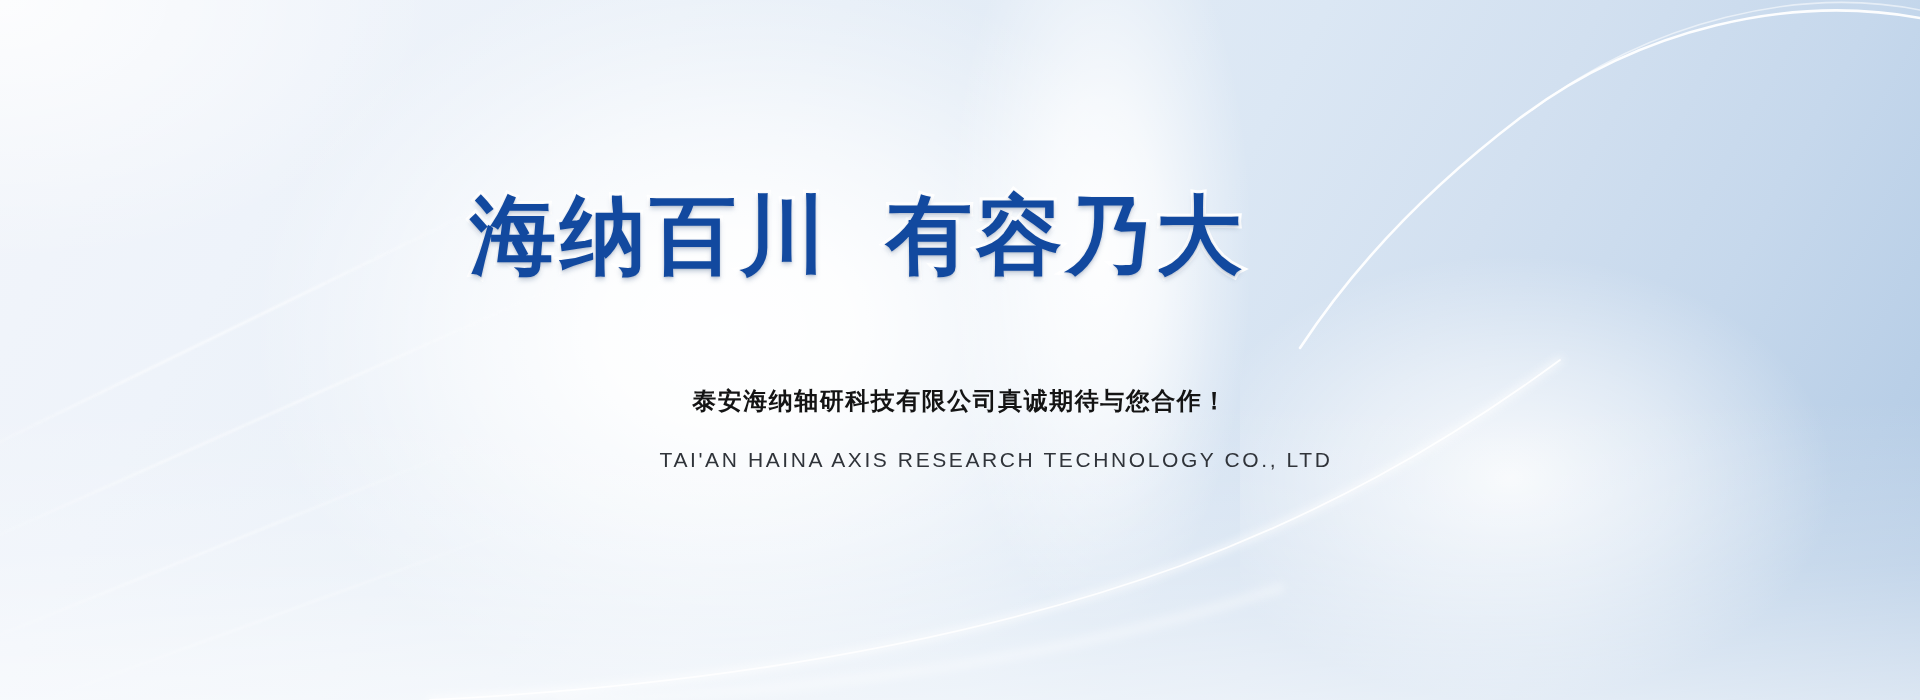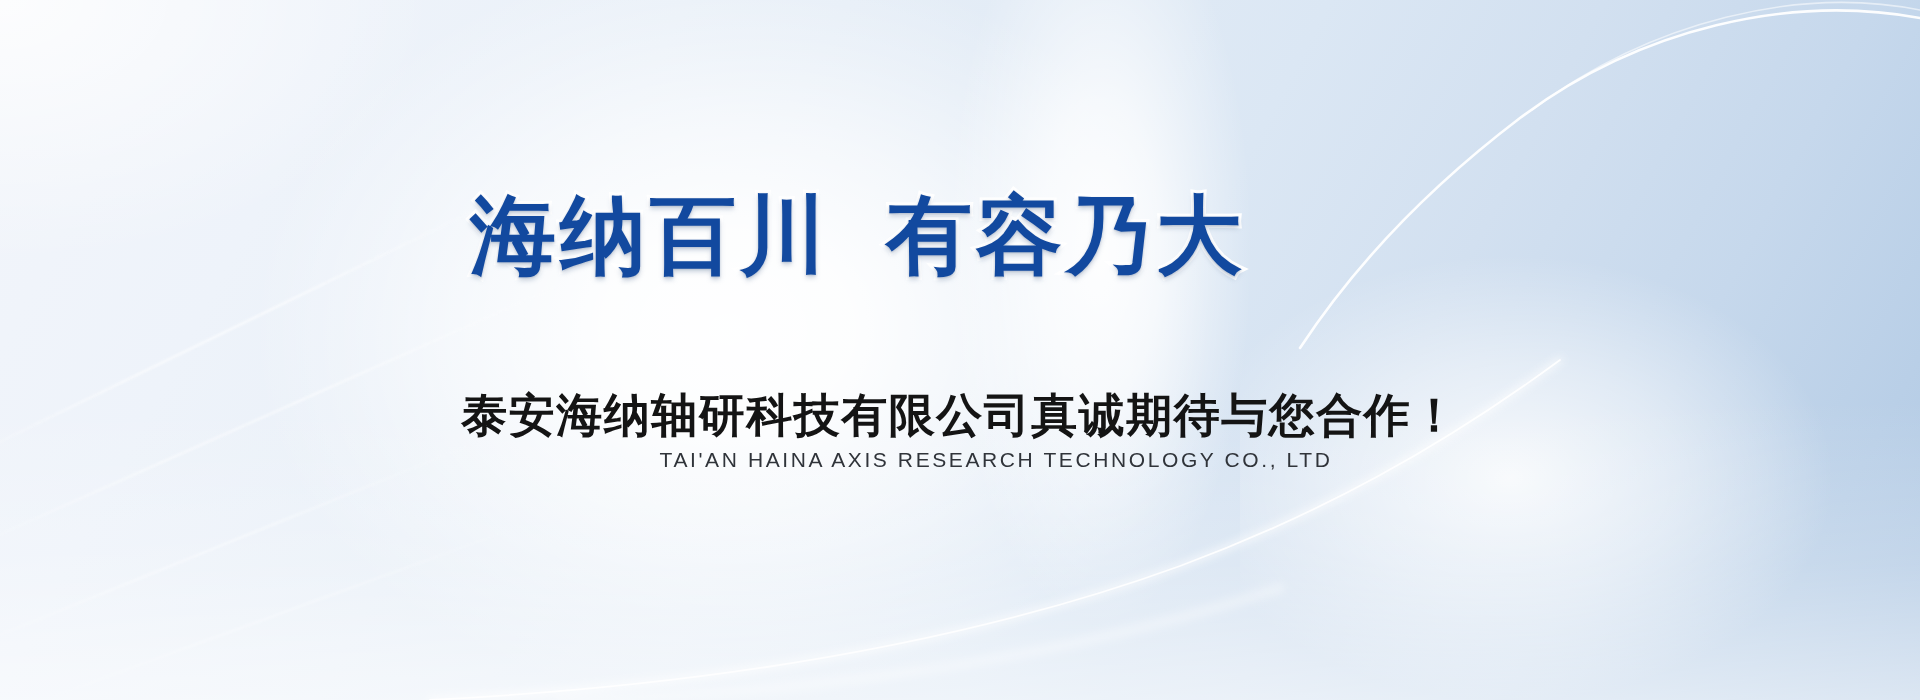--- a/index.html
+++ b/index.html
@@ -117,21 +117,21 @@
     -webkit-text-stroke: 6px #ffffff;
     paint-order: stroke fill;
     text-shadow:
       0 3px 5px rgba(120,140,170,0.40),
       0 1px 2px rgba(120,140,170,0.30);
   }
   .subtitle {
     position: absolute;
     left: 0; top: 385px;
     width: 1920px;
-    font-size: 46px;
+    font-size: 24px;
     font-weight: bold;
     letter-spacing: 1.5px;
     color: #141414;
     white-space: pre;
   }
   .eng {
     position: absolute;
     left: 0; top: 448px;
     width: 1920px;
     font-size: 21px;

